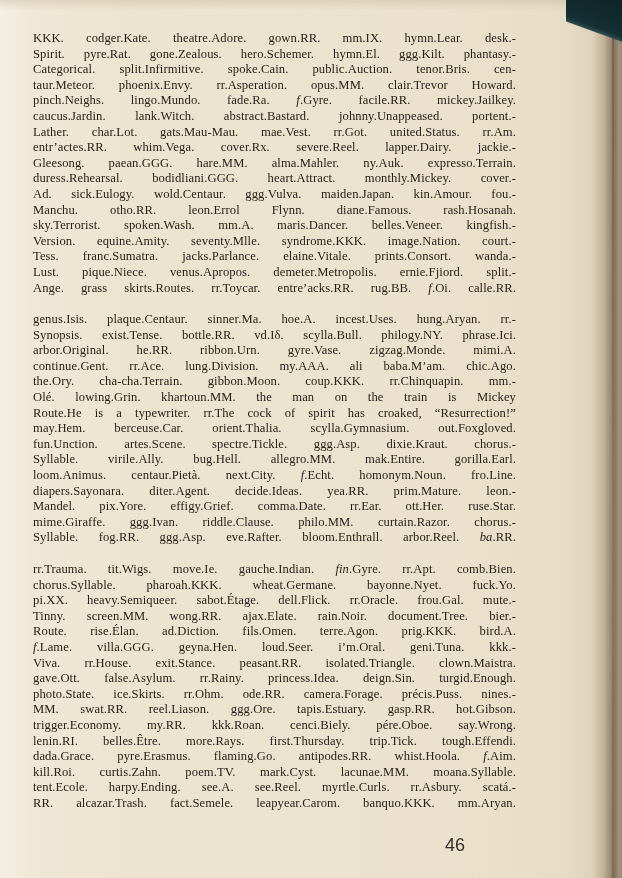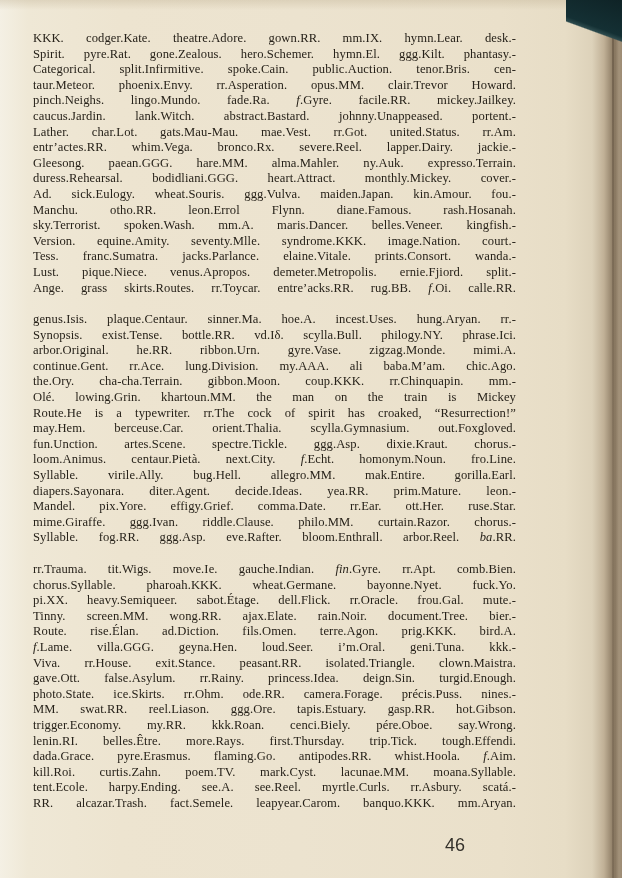--- a/index.html
+++ b/index.html
@@ -71,43 +71,43 @@
 
   <div class="text-block">
       <div class="para">
         <div class="line">KKK. codger.Kate. theatre.Adore. gown.RR. mm.IX. hymn.Lear. desk.-</div>
         <div class="line">Spirit. pyre.Rat. gone.Zealous. hero.Schemer. hymn.El. ggg.Kilt. phantasy.-</div>
         <div class="line">Categorical. split.Infirmitive. spoke.Cain. public.Auction. tenor.Bris. cen-</div>
         <div class="line">taur.Meteor. phoenix.Envy. rr.Asperation. opus.MM. clair.Trevor Howard.</div>
         <div class="line">pinch.Neighs. lingo.Mundo. fade.Ra. <i>f</i>.Gyre. facile.RR. mickey.Jailkey.</div>
         <div class="line">caucus.Jardin. lank.Witch. abstract.Bastard. johnny.Unappeased. portent.-</div>
         <div class="line">Lather. char.Lot. gats.Mau-Mau. mae.Vest. rr.Got. united.Status. rr.Am.</div>
-        <div class="line">entr’actes.RR. whim.Vega. bronco.Rx. severe.Reel. lapper.Dairy. jackie.-</div>
+        <div class="line">entr’actes.RR. whim.Vega. cover.Rx. severe.Reel. lapper.Dairy. jackie.-</div>
         <div class="line">Gleesong. paean.GGG. hare.MM. alma.Mahler. ny.Auk. expresso.Terrain.</div>
         <div class="line">duress.Rehearsal. bodidliani.GGG. heart.Attract. monthly.Mickey. cover.-</div>
-        <div class="line">Ad. sick.Eulogy. wheat.Souris. ggg.Vulva. maiden.Japan. kin.Amour. fou.-</div>
+        <div class="line">Ad. sick.Eulogy. wold.Centaur. ggg.Vulva. maiden.Japan. kin.Amour. fou.-</div>
         <div class="line">Manchu. otho.RR. leon.Errol Flynn. diane.Famous. rash.Hosanah.</div>
         <div class="line">sky.Terrorist. spoken.Wash. mm.A. maris.Dancer. belles.Veneer. kingfish.-</div>
         <div class="line">Version. equine.Amity. seventy.Mlle. syndrome.KKK. image.Nation. court.-</div>
         <div class="line">Tess. franc.Sumatra. jacks.Parlance. elaine.Vitale. prints.Consort. wanda.-</div>
         <div class="line">Lust. pique.Niece. venus.Apropos. demeter.Metropolis. ernie.Fjiord. split.-</div>
         <div class="line">Ange. grass skirts.Routes. rr.Toycar. entre’acks.RR. rug.BB. <i>f</i>.Oi. calle.RR.</div>
       </div>
       <div class="para">
         <div class="line">genus.Isis. plaque.Centaur. sinner.Ma. hoe.A. incest.Uses. hung.Aryan. rr.-</div>
         <div class="line">Synopsis. exist.Tense. bottle.RR. vd.Iδ. scylla.Bull. philogy.NY. phrase.Ici.</div>
         <div class="line">arbor.Original. he.RR. ribbon.Urn. gyre.Vase. zigzag.Monde. mimi.A.</div>
         <div class="line">continue.Gent. rr.Ace. lung.Division. my.AAA. ali baba.M’am. chic.Ago.</div>
         <div class="line">the.Ory. cha-cha.Terrain. gibbon.Moon. coup.KKK. rr.Chinquapin. mm.-</div>
         <div class="line">Olé. lowing.Grin. khartoun.MM. the man on the train is Mickey</div>
         <div class="line">Route.He is a typewriter. rr.The cock of spirit has croaked, “Resurrection!”</div>
         <div class="line">may.Hem. berceuse.Car. orient.Thalia. scylla.Gymnasium. out.Foxgloved.</div>
         <div class="line">fun.Unction. artes.Scene. spectre.Tickle. ggg.Asp. dixie.Kraut. chorus.-</div>
+        <div class="line">Syllable. virile.Ally. bug.Hell. allegro.MM. mak.Entire. gorilla.Earl.</div>
         <div class="line">loom.Animus. centaur.Pietà. next.City. <i>f</i>.Echt. homonym.Noun. fro.Line.</div>
-        <div class="line">Syllable. virile.Ally. bug.Hell. allegro.MM. mak.Entire. gorilla.Earl.</div>
         <div class="line">diapers.Sayonara. diter.Agent. decide.Ideas. yea.RR. prim.Mature. leon.-</div>
         <div class="line">Mandel. pix.Yore. effigy.Grief. comma.Date. rr.Ear. ott.Her. ruse.Star.</div>
         <div class="line">mime.Giraffe. ggg.Ivan. riddle.Clause. philo.MM. curtain.Razor. chorus.-</div>
         <div class="line">Syllable. fog.RR. ggg.Asp. eve.Rafter. bloom.Enthrall. arbor.Reel. <i>ba</i>.RR.</div>
       </div>
       <div class="para">
         <div class="line">rr.Trauma. tit.Wigs. move.Ie. gauche.Indian. <i>fin</i>.Gyre. rr.Apt. comb.Bien.</div>
         <div class="line">chorus.Syllable. pharoah.KKK. wheat.Germane. bayonne.Nyet. fuck.Yo.</div>
         <div class="line">pi.XX. heavy.Semiqueer. sabot.Étage. dell.Flick. rr.Oracle. frou.Gal. mute.-</div>
         <div class="line">Tinny. screen.MM. wong.RR. ajax.Elate. rain.Noir. document.Tree. bier.-</div>

